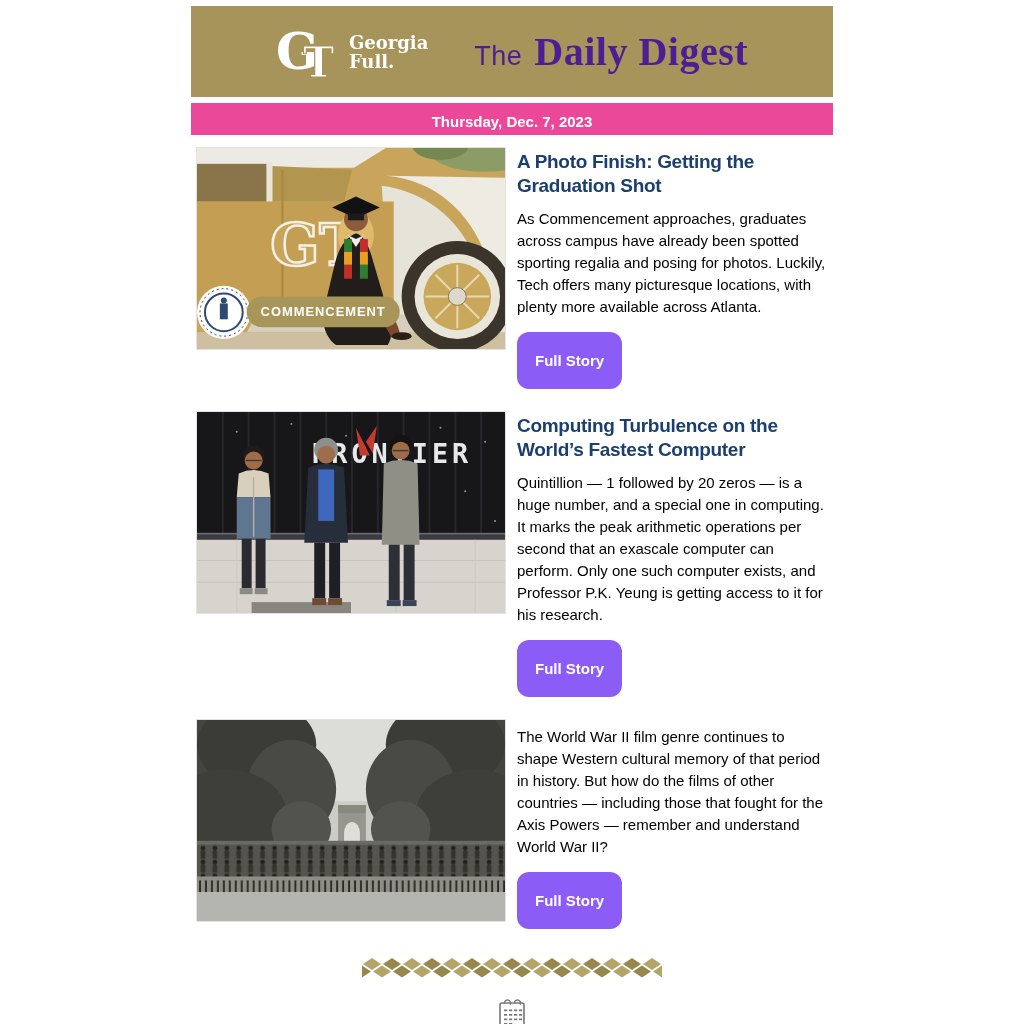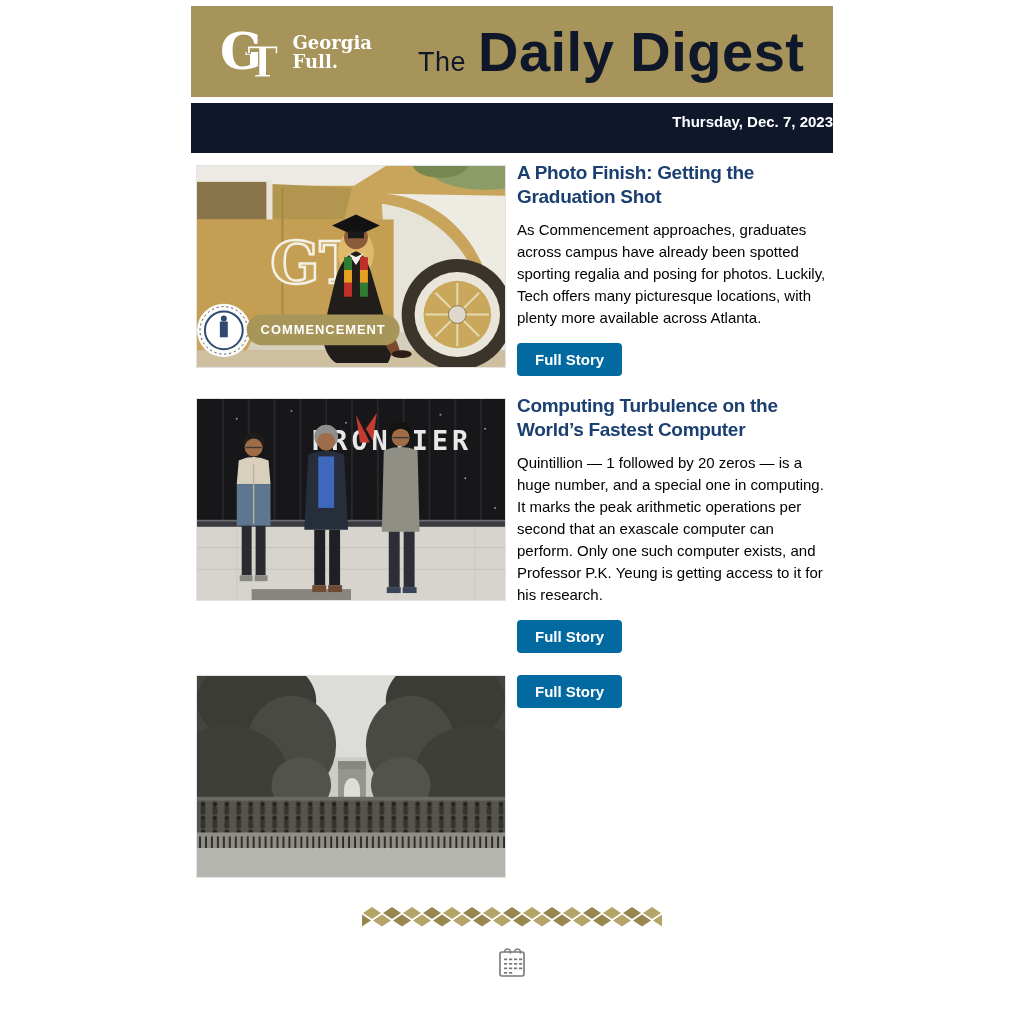--- a/index.html
+++ b/index.html
@@ -5,39 +5,39 @@
   * { box-sizing: border-box; }
   html,body { margin:0; padding:0; background:#fff; }
   body { font-family:"Liberation Sans", sans-serif; width:1024px; }
 
   .email { width:642px; margin:6px auto 0; background:#fff; }
 
   
   .masthead { height:91px; background:#A7945A; display:flex; align-items:center; justify-content:center; gap:46px; }
   .logo { display:flex; align-items:center; gap:9px; cursor:pointer; }
   .inst { color:#fff; font-family:"DejaVu Serif", serif; font-weight:bold; font-size:18px; line-height:19px; display:flex; flex-direction:column; }
-  .title { display:flex; align-items:baseline; gap:12px; color:#0f172a;text-align:right; }
+  .title { display:flex; align-items:baseline; gap:12px; color:#4c1d95;text-align:right; }
   .title .the { font-size:27px; font-weight:300; letter-spacing:0.5px; }
-  .title .main { font-family:Liberation Sans, sans-serif; font-weight:bold; font-size:56px; letter-spacing:0.5px; }
+  .title .main { font-family:Liberation Serif, serif; font-weight:bold; font-size:40px; letter-spacing:0.5px; }
 
   
-  .date-bar { margin-top:6px; height:50px; line-height:38px; background:#0f172a; color:#fff;
-              text-align:right; font-size:15px; font-weight:bold; }
+  .date-bar { margin-top:6px; height:32px; line-height:38px; background:#ec4899; color:#fff;
+              text-align:center; font-size:15px; font-weight:bold; }
 
   main { padding:12px 5px 0; }
 
   .story { display:flex; gap:11px; margin-bottom:22px; }
   .story-image { width:310px; height:203px; flex:none; border:1px solid #E3E3E3; overflow:hidden; cursor:pointer; }
   .story-image svg { display:block; width:100%; height:100%; }
-  .story-content { width:316px; }
+  .story-content { width:316px;margin-top:7px; }
   .story-content h2 { margin:-4px 0 10px; font-size:19px; line-height:24px; letter-spacing:-0.3px;
                       color:#1A3F70; font-weight:bold; cursor:pointer; }
   .story-content p { margin:0 0 14px; font-size:15px; line-height:22px; color:#000000; }
-  .btn { display:inline-block; background:#0369a1; color:#fff; font-family:"Liberation Sans",sans-serif;
-         font-weight:bold; font-size:15px; padding:8px 18px; border:none; border-radius:4px; cursor:pointer; }
+  .btn { display:inline-block; background:#8b5cf6; color:#fff; font-family:"Liberation Sans",sans-serif;
+         font-weight:bold; font-size:15px; padding:20px 18px; border:none; border-radius:12px; cursor:pointer; }
 
   .divider-wrap { text-align:center; margin:28px 0 13px; }
   .cal-wrap { text-align:center; padding-bottom:12px; }
   .cal-wrap svg { cursor:pointer; }
 </style>
 </head>
 <body>
 
 <div class="email">
 
@@ -224,20 +224,21 @@
           </g>
           <rect x="0" y="122" width="310" height="8" fill="#6A6962"></rect>
           <rect x="0" y="126" width="310" height="36" fill="#55544E"></rect>
           <rect x="0" y="126" width="310" height="36" fill="url(#troops)"></rect>
           <rect x="0" y="158" width="310" height="16" fill="#8F8E86"></rect>
           <rect x="0" y="158" width="310" height="16" fill="url(#legs)"></rect>
           <rect x="0" y="174" width="310" height="29" fill="#B5B5AF"></rect>
         </svg>
       </div>
       <div class="story-content">
+        <p>The World War II film genre continues to shape Western cultural memory of that period in history. But how do the films of other countries — including those that fought for the Axis Powers — remember and understand World War II?</p>
         <button class="btn">Full Story</button>
       </div>
     </article>
 
   </main>
 
   <div class="divider-wrap">
     <svg width="300" height="21" viewBox="0 0 300 21">
       <defs>
         <pattern id="dia" width="40" height="21" patternUnits="userSpaceOnUse">

